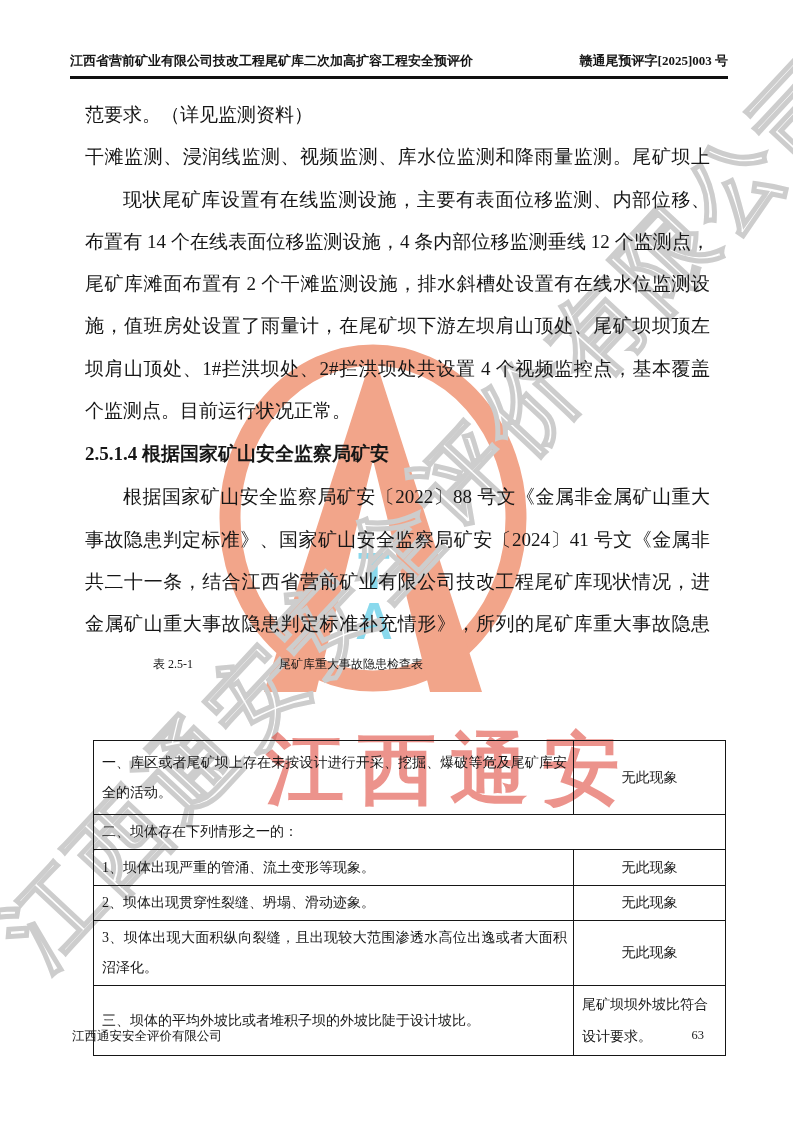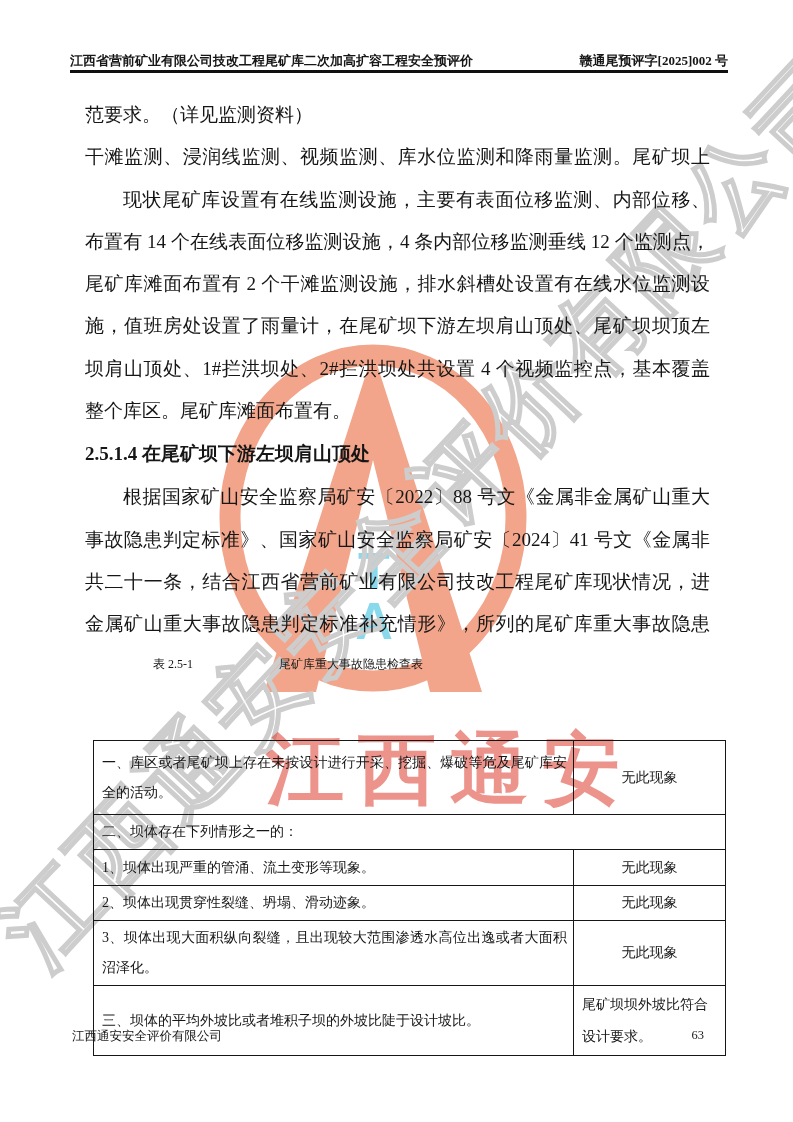--- a/index.html
+++ b/index.html
@@ -29,21 +29,21 @@
     position:absolute;left:266px;top:718px;
     font-size:78px;font-weight:bold;letter-spacing:14px;white-space:nowrap;
     color:rgba(221,58,45,0.55);
   }
   
   .fg{position:absolute;inset:0;z-index:1;}
   .header{
     position:absolute;left:70px;top:52px;width:658px;
     display:flex;justify-content:space-between;align-items:flex-end;
     font-size:13px;font-weight:bold;
-    padding-bottom:0;border-bottom:3px solid #101010;
+    padding-bottom:6px;border-bottom:3px solid #101010;
   }
   .content{position:absolute;left:85px;top:94px;width:625px;font-size:19px;}
   .tline{
     line-height:42.3px;height:42.3px;
     text-align:justify;text-align-last:justify;
     overflow:hidden;white-space:nowrap0;
   }
   .tline.last{text-align-last:left;}
   .tline.indent{text-indent:38px;}
   .sec-heading{
@@ -100,35 +100,35 @@
     </div>
     <div class="wm-ta">TA</div>
     <div class="wm-diag">江西通安安全评价有限公司</div>
     <div class="wm-red">江西通安</div>
   </div>
 
   <div class="fg">
 
     <div class="header">
       <span>江西省营前矿业有限公司技改工程尾矿库二次加高扩容工程安全预评价</span>
-      <span>赣通尾预评字[2025]002 号</span>
+      <span>赣通尾预评字[2025]003 号</span>
     </div>
 
     <div class="content">
       <div class="tline last">范要求。（详见监测资料）</div>
 
       <div class="tline">干滩监测、浸润线监测、视频监测、库水位监测和降雨量监测。尾矿坝上</div>
       <div class="tline indent">现状尾矿库设置有在线监测设施，主要有表面位移监测、内部位移、</div>
       <div class="tline">布置有 14 个在线表面位移监测设施，4 条内部位移监测垂线 12 个监测点，</div>
       <div class="tline">尾矿库滩面布置有 2 个干滩监测设施，排水斜槽处设置有在线水位监测设</div>
       <div class="tline">施，值班房处设置了雨量计，在尾矿坝下游左坝肩山顶处、尾矿坝坝顶左</div>
       <div class="tline">坝肩山顶处、1#拦洪坝处、2#拦洪坝处共设置 4 个视频监控点，基本覆盖</div>
-      <div class="tline last">整个库区。尾矿库滩面布置有。</div>
+      <div class="tline last">个监测点。目前运行状况正常。</div>
 
-      <div class="sec-heading">2.5.1.4 在尾矿坝下游左坝肩山顶处</div>
+      <div class="sec-heading">2.5.1.4 根据国家矿山安全监察局矿安</div>
 
       <div class="tline indent">根据国家矿山安全监察局矿安〔2022〕88 号文《金属非金属矿山重大</div>
       <div class="tline">事故隐患判定标准》、国家矿山安全监察局矿安〔2024〕41 号文《金属非</div>
       <div class="tline">共二十一条，结合江西省营前矿业有限公司技改工程尾矿库现状情况，进</div>
       <div class="tline">金属矿山重大事故隐患判定标准补充情形》，所列的尾矿库重大事故隐患</div>
 
       <div class="tbl-caption">
         <span class="cap-label">表 2.5-1</span>
         <span class="cap-title">尾矿库重大事故隐患检查表</span>
       </div>

